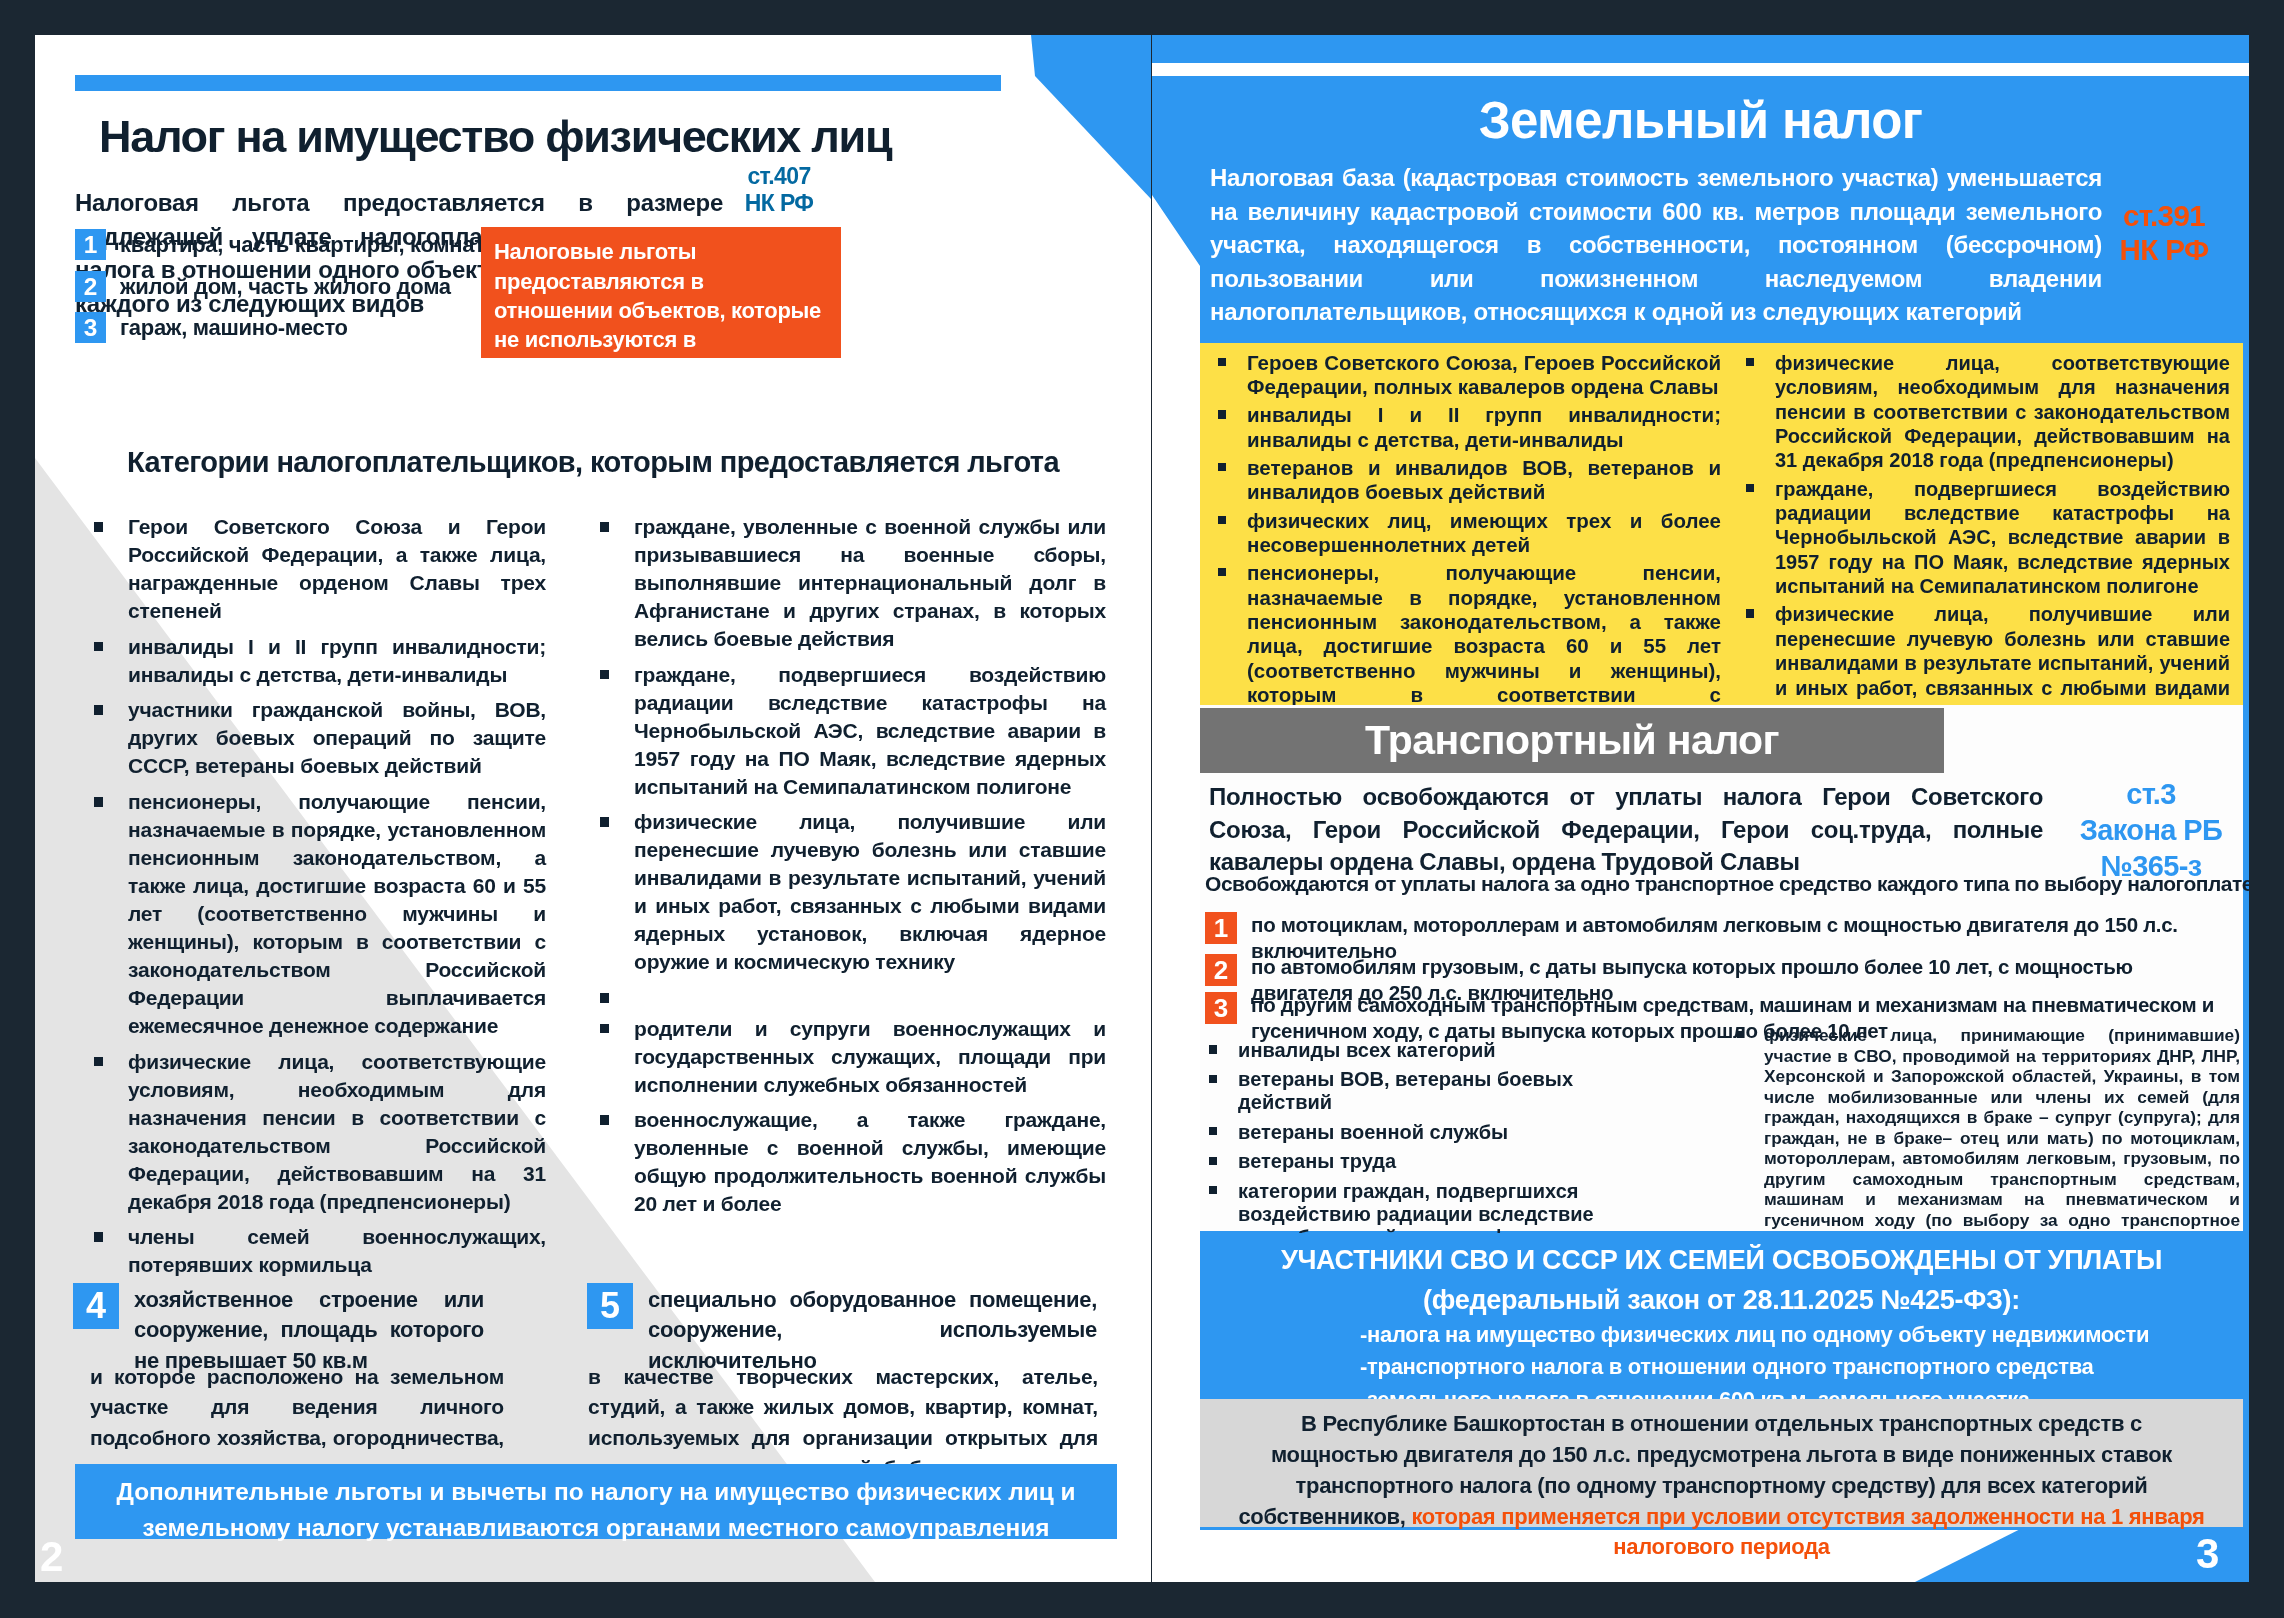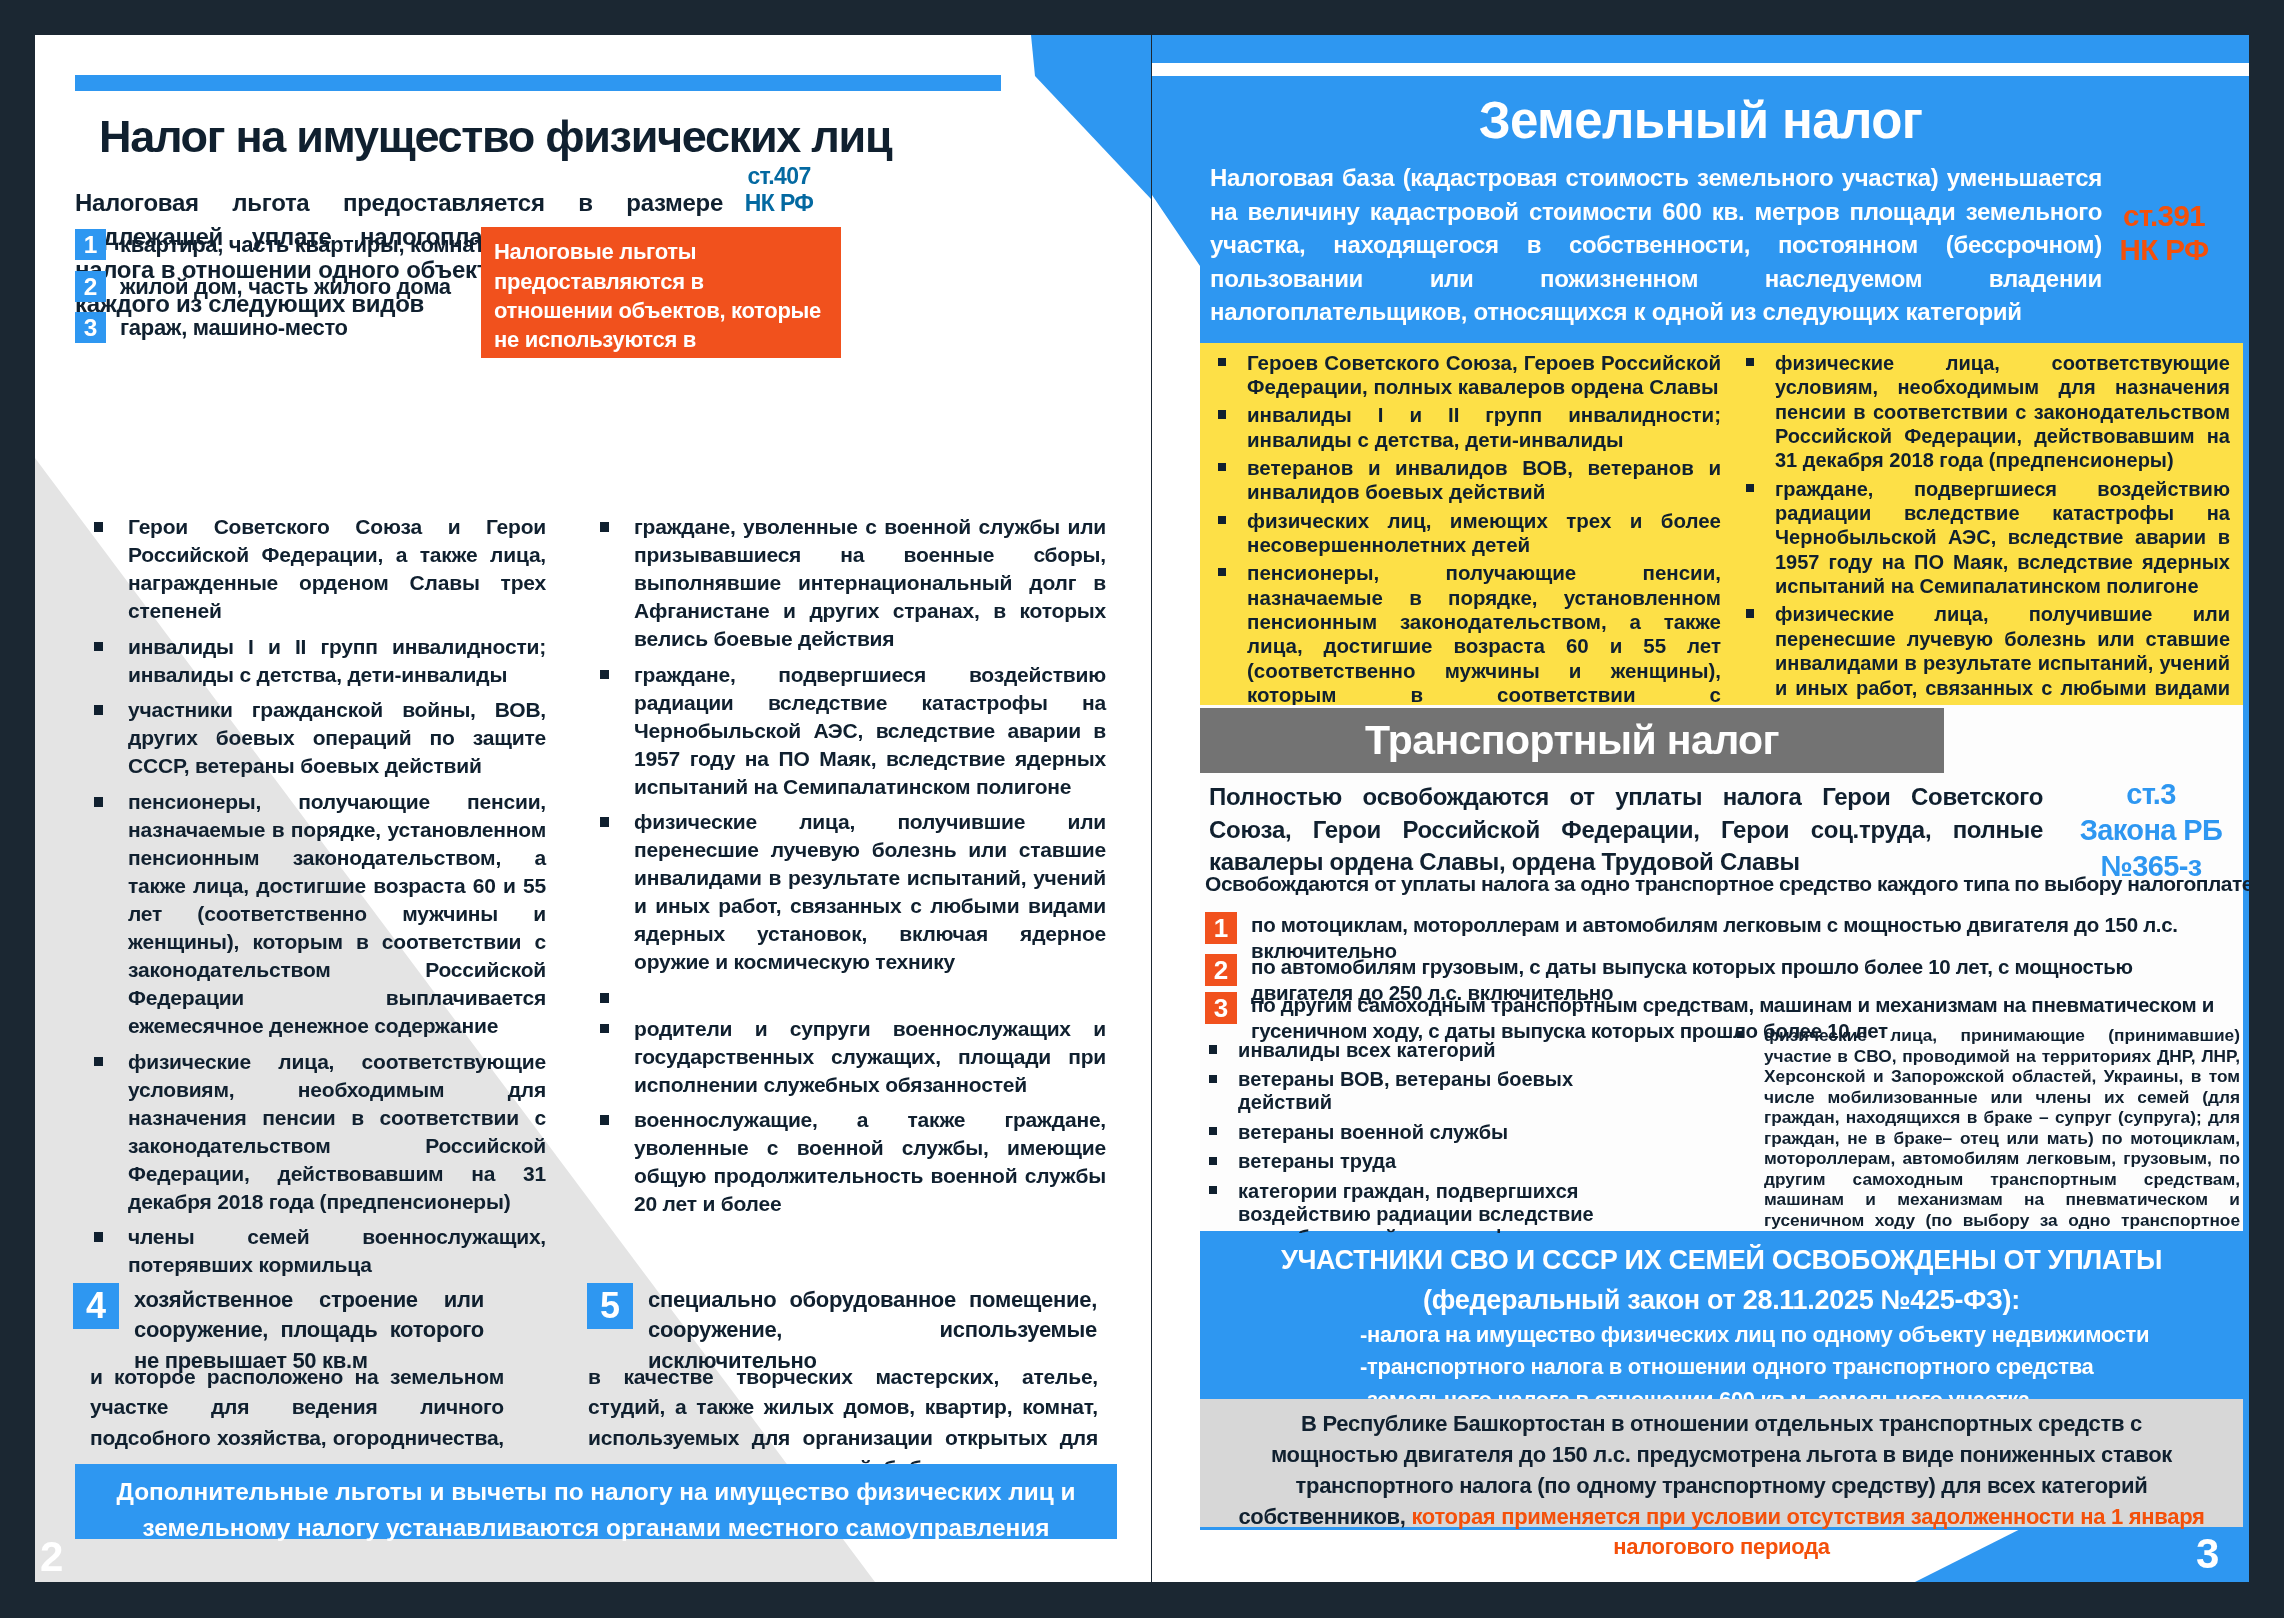--- a/index.html
+++ b/index.html
@@ -123,20 +123,21 @@
       <div class="num-sq">2</div>
       <div class="obj-label">жилой дом, часть жилого дома</div>
     </div>
     <div class="obj-row" style="top:277px;">
       <div class="num-sq">3</div>
       <div class="obj-label">гараж, машино-место</div>
     </div>
 
     <div class="orange-note">Налоговые льготы предоставляются в отношении объектов, которые не используются в предпринимательской деятельности</div>
 
+    <div class="sec-heading">Категории налогоплательщиков, которым предоставляется льгота</div>
 
     <div class="col col-l">
       <div class="bullet">Герои Советского Союза и Герои Российской Федерации, а также лица, награжденные орденом Славы трех степеней</div>
       <div class="bullet">инвалиды I и II групп инвалидности; инвалиды с детства, дети-инвалиды</div>
       <div class="bullet">участники гражданской войны, ВОВ, других боевых операций по защите СССР, ветераны боевых действий</div>
       <div class="bullet">пенсионеры, получающие пенсии, назначаемые в порядке, установленном пенсионным законодательством, а также лица, достигшие возраста 60 и 55 лет (соответственно мужчины и женщины), которым в соответствии с законодательством Российской Федерации выплачивается ежемесячное денежное содержание</div>
       <div class="bullet">физические лица, соответствующие условиям, необходимым для назначения пенсии в соответствии с законодательством Российской Федерации, действовавшим на 31 декабря 2018 года (предпенсионеры)</div>
       <div class="bullet">члены семей военнослужащих, потерявших кормильца</div>
     </div>
     <div class="col col-r">

